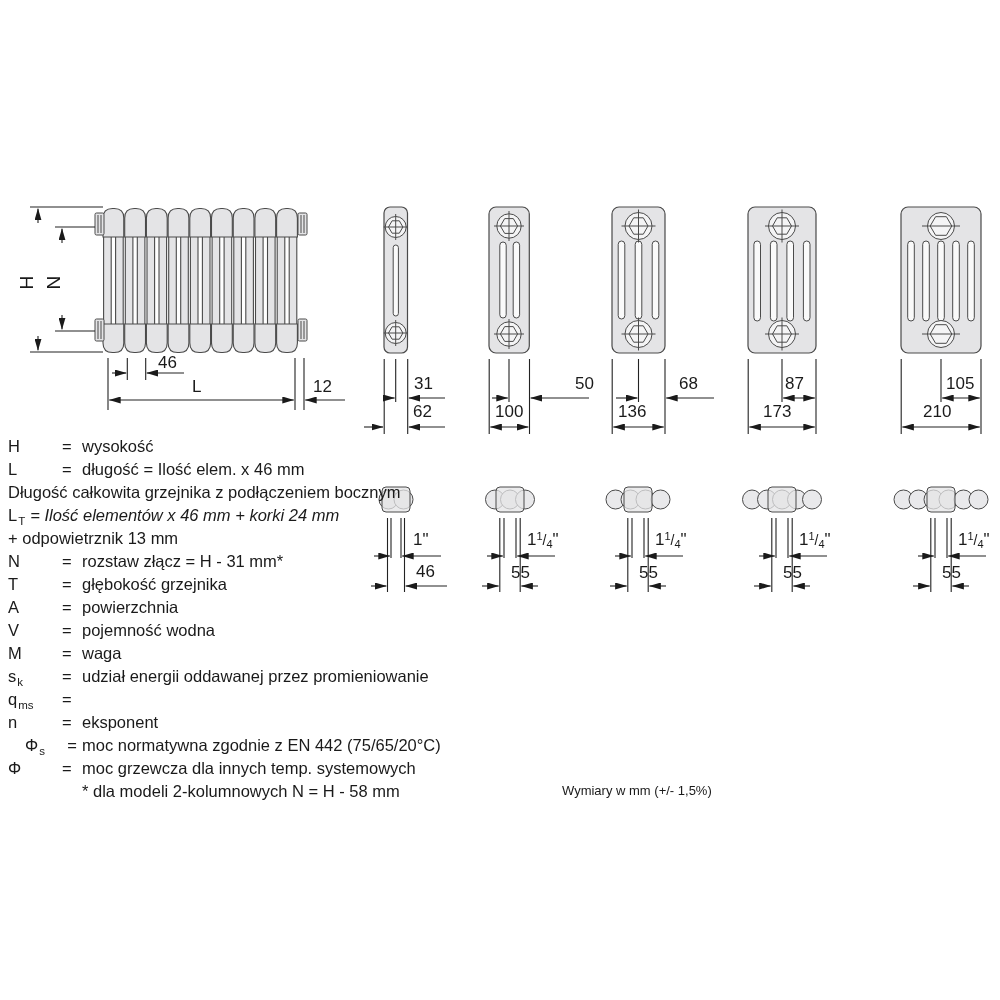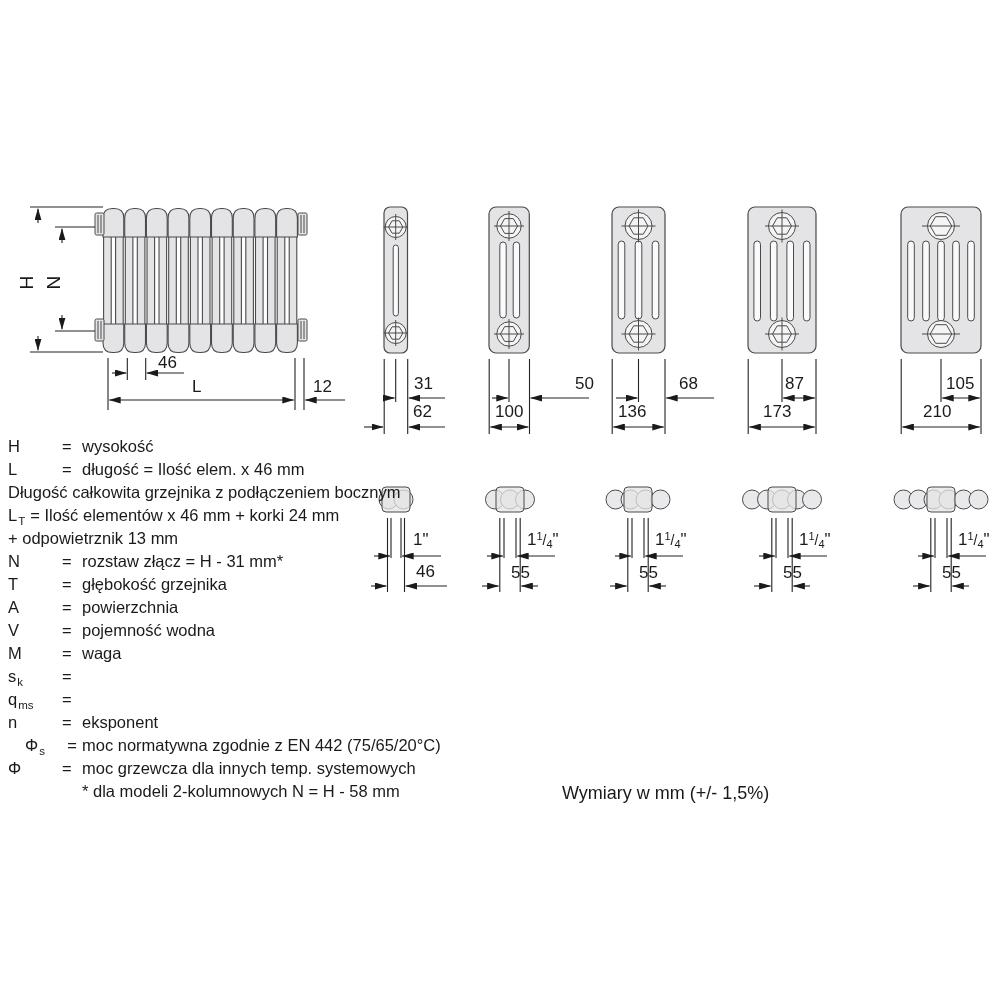--- a/index.html
+++ b/index.html
@@ -11,21 +11,21 @@
   .lbl{position:absolute;font-size:17px;line-height:1;white-space:nowrap;color:#1a1a1a;}
   .rot{font-size:19px;transform:rotate(-90deg);transform-origin:center center;}
   .ctr{text-align:right;}
   .legend-row{position:absolute;left:8px;display:flex;align-items:baseline;font-size:16.5px;line-height:1.2;white-space:nowrap;}
   .sym{display:inline-block;width:54px;}
   .eq{display:inline-block;width:20px;}
   .sb{font-size:11.5px;position:relative;top:4px;margin-left:1px;}
   .sp{font-size:11px;position:relative;top:-5px;}
   .fr{font-size:14px;}
   .fd{font-size:11px;position:relative;top:3px;}
-  .note{position:absolute;font-size:18px;white-space:nowrap;}
+  .note{position:absolute;font-size:13px;white-space:nowrap;}
 </style>
 </head>
 <body>
 
 <svg width="1000" height="1000" viewBox="0 0 1000 1000">
   <defs>
     <marker id="arr" viewBox="0 0 12 7" refX="11.5" refY="3.5" markerWidth="12" markerHeight="7" markerUnits="userSpaceOnUse" orient="auto-start-reverse">
       <path d="M0,0 L12,3.5 L0,7 Z" fill="#1a1a1a"></path>
     </marker>
 
@@ -321,21 +321,21 @@
     <span class="sym"><span>L</span><span class="sb"></span></span>
     <span class="eq">=</span>
     <span>długość = Ilość elem. x 46 mm</span>
   </div>
 <div class="legend-row" style="top:483px;">
     <span>Długość całkowita grzejnika z podłączeniem bocznym</span>
   </div>
 <div class="legend-row" style="top:506px;">
     <span>L</span>
     <span class="sb">T</span>
-    <span style="margin-left:5px;">= Ilość elementów x 46 mm + korki 24 mm</span>
+    <span style="margin-left:5px;font-style:italic;">= Ilość elementów x 46 mm + korki 24 mm</span>
   </div>
 <div class="legend-row" style="top:529px;justify-content:center;">
     <span>+ odpowietrznik 13 mm</span>
   </div>
 <div class="legend-row" style="top:552px;">
     <span class="sym"><span>N</span><span class="sb"></span></span>
     <span class="eq">=</span>
     <span>rozstaw złącz = H - 31 mm*</span>
   </div>
 <div class="legend-row" style="top:575px;">
@@ -354,20 +354,21 @@
     <span>pojemność wodna</span>
   </div>
 <div class="legend-row" style="top:644px;">
     <span class="sym"><span>M</span><span class="sb"></span></span>
     <span class="eq">=</span>
     <span>waga</span>
   </div>
 <div class="legend-row" style="top:667px;">
     <span class="sym"><span>s</span><span class="sb">k</span></span>
     <span class="eq">=</span>
+    <span>udział energii oddawanej przez promieniowanie</span>
   </div>
 <div class="legend-row" style="top:690px;">
     <span class="sym"><span>q</span><span class="sb">ms</span></span>
     <span class="eq">=</span>
   </div>
 <div class="legend-row" style="top:713px;">
     <span class="sym"><span>n</span><span class="sb"></span></span>
     <span class="eq">=</span>
     <span>eksponent</span>
   </div>

